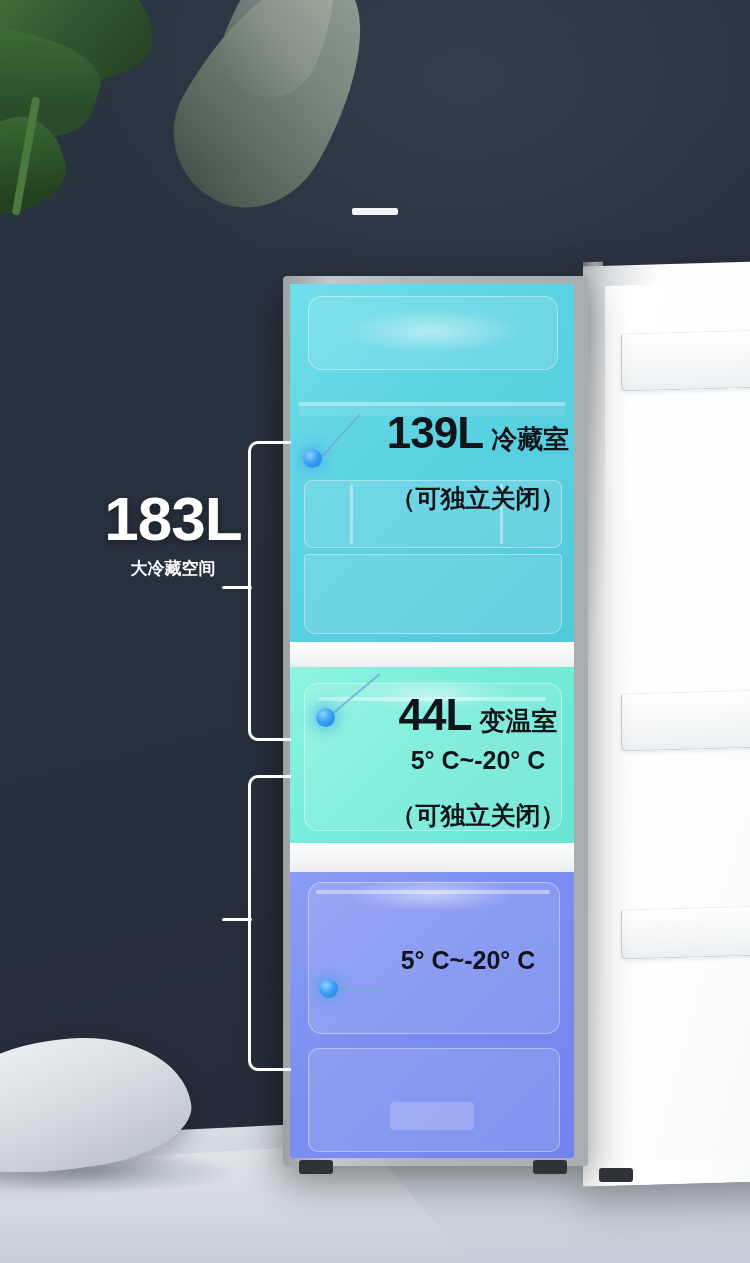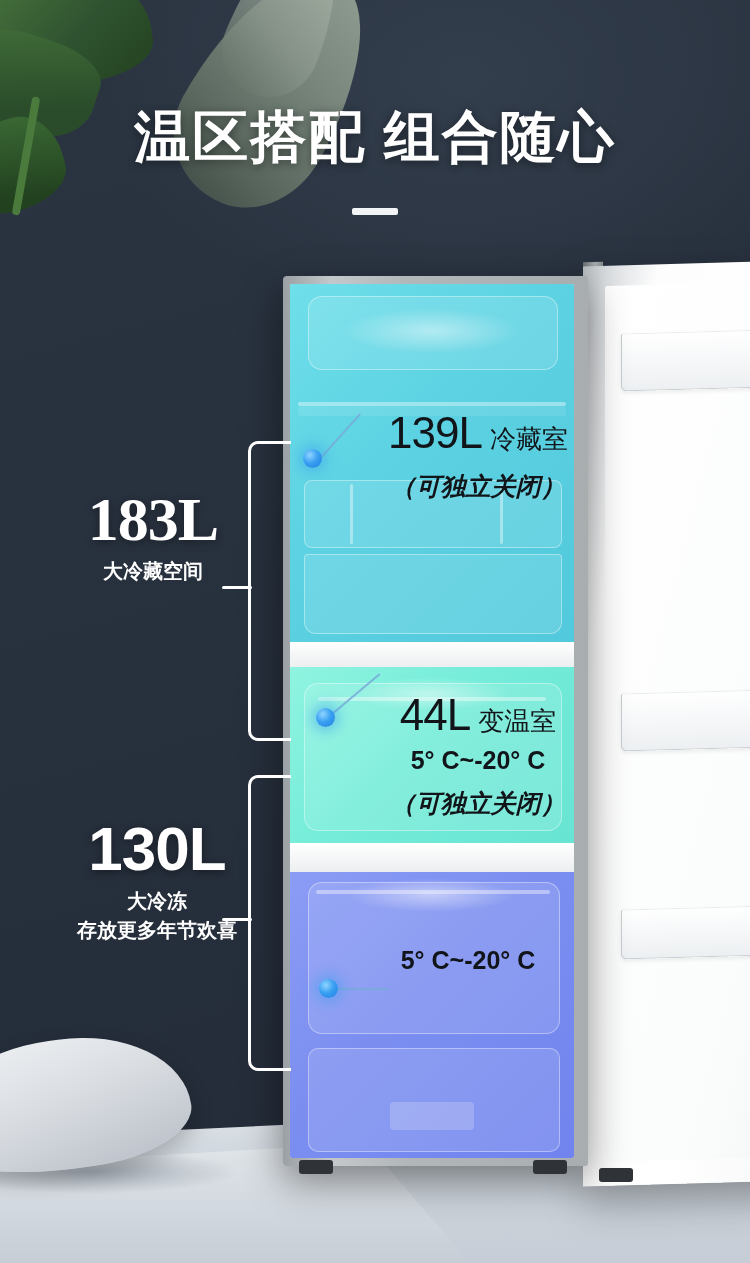--- a/index.html
+++ b/index.html
@@ -123,35 +123,35 @@
     position:absolute;border:1px solid #c9ced2;border-top:1px solid #e9ecee;
     background:linear-gradient(180deg,rgba(255,255,255,.85),rgba(230,234,237,.7));
     border-radius:2px 2px 6px 6px;transform:skewY(-1.6deg);
     box-shadow:0 2px 4px rgba(0,0,0,.08);
   }
   .foot{position:absolute;background:#2f3338;border-radius:3px;}
 
   
   .lbl{position:absolute;color:#111418;text-align:center;width:300px;}
   .lbl .row1{font-size:0;white-space:nowrap;}
-  .lbl .vol{font-size:44px;font-weight:400;letter-spacing:-1px;vertical-align:baseline;}
-  .lbl .room{font-size:26px;font-weight:400;margin-left:8px;vertical-align:baseline;}
+  .lbl .vol{font-size:44px;font-weight:700;letter-spacing:-1px;vertical-align:baseline;}
+  .lbl .room{font-size:26px;font-weight:700;margin-left:8px;vertical-align:baseline;}
   .lbl .temp{font-size:25px;font-weight:700;margin-top:6px;}
-  .lbl .note{font-size:25px;font-weight:700;margin-top:12px;font-style:italic;}
+  .lbl .note{font-size:25px;font-weight:700;margin-top:24px;}
 
   .lbl-1{left:328px;top:408px;}
   .lbl-2{left:328px;top:690px;}
   .lbl-3{left:318px;top:940px;}
 
   
   .ann{position:absolute;text-align:center;color:#ffffff;width:250px;}
   .ann .big{font-size:62px;font-weight:700;line-height:1;letter-spacing:-1px;
     text-shadow:0 2px 8px rgba(0,0,0,.4);}
-  .ann .sub{font-size:20px;font-weight:700;line-height:1.35;margin-top:8px;}
-  .ann-1{left:28px;top:488px;font-family:Liberation Serif, serif;}
+  .ann .sub{font-size:17px;font-weight:700;line-height:1.35;margin-top:8px;}
+  .ann-1{left:48px;top:488px;}
   .ann-2{left:32px;top:818px;}
 
   
   .bracket{position:absolute;border:3px solid #ffffff;border-right:none;border-radius:10px 0 0 10px;}
   .br-1{left:248px;top:441px;width:40px;height:294px;}
   .br-2{left:248px;top:775px;width:40px;height:290px;}
   .stem{position:absolute;height:3px;background:#ffffff;border-radius:2px;}
   .stem-1{left:222px;top:586px;width:30px;}
   .stem-2{left:222px;top:918px;width:30px;}
 
@@ -171,21 +171,20 @@
   <div class="leaf leaf-b"></div>
   <div class="leaf leaf-c"></div>
   <div class="leaf-stem"></div>
   <div class="leaf-pale"></div>
   <div class="leaf-pale2"></div>
   <div class="bg-floor"></div>
   <div class="bg-floor-sheen"></div>
   <div class="cushion-shadow"></div>
   <div class="cushion"></div>
 
-  <div class="title">温区搭配 组合随心</div>
   <div class="title-rule"></div>
 
   <div class="fridge">
 
     <div class="door-edge"></div>
     <div class="door"></div>
     <div class="door-liner"></div>
     <div class="door-bin" style="left:338px;top:54px;width:248px;height:56px;"></div>
     <div class="door-bin" style="left:338px;top:414px;width:248px;height:56px;"></div>
     <div class="door-bin" style="left:338px;top:630px;width:248px;height:48px;"></div>
@@ -249,25 +248,20 @@
 
   <div class="lbl lbl-3">
     <div class="temp">5° C~-20° C</div>
   </div>
 
   <div class="ann ann-1">
     <div class="big">183L</div>
     <div class="sub">大冷藏空间</div>
   </div>
 
-  <div class="ann ann-2">
-    <div class="big">130L</div>
-    <div class="sub">大冷冻</div>
-    <div class="sub" style="margin-top:2px;">存放更多年节欢喜</div>
-  </div>
 
   <div class="bracket br-1"></div>
   <div class="stem stem-1"></div>
   <div class="bracket br-2"></div>
   <div class="stem stem-2"></div>
 
   <div class="leader" style="left:316px;top:462px;width:66px;transform:rotate(-48deg);"></div>
   <div class="dot" style="left:303px;top:449px;"></div>
 
   <div class="leader" style="left:326px;top:718px;width:70px;transform:rotate(-40deg);"></div>

